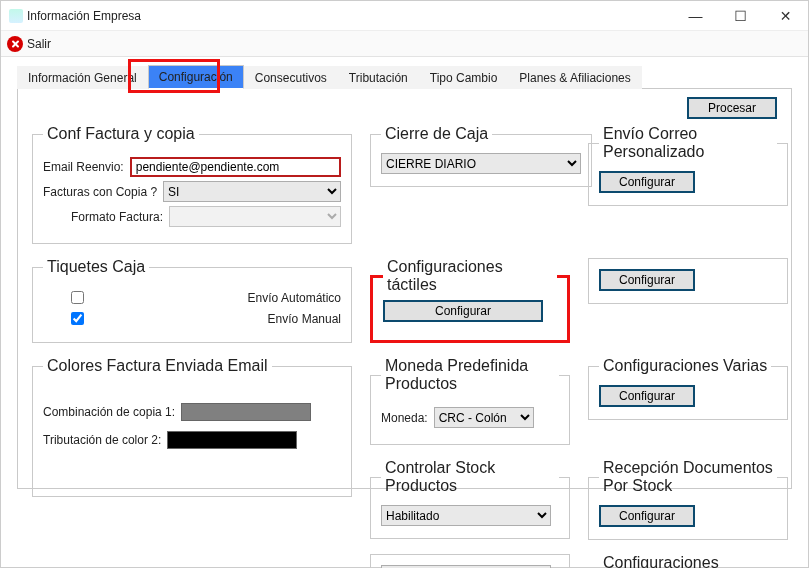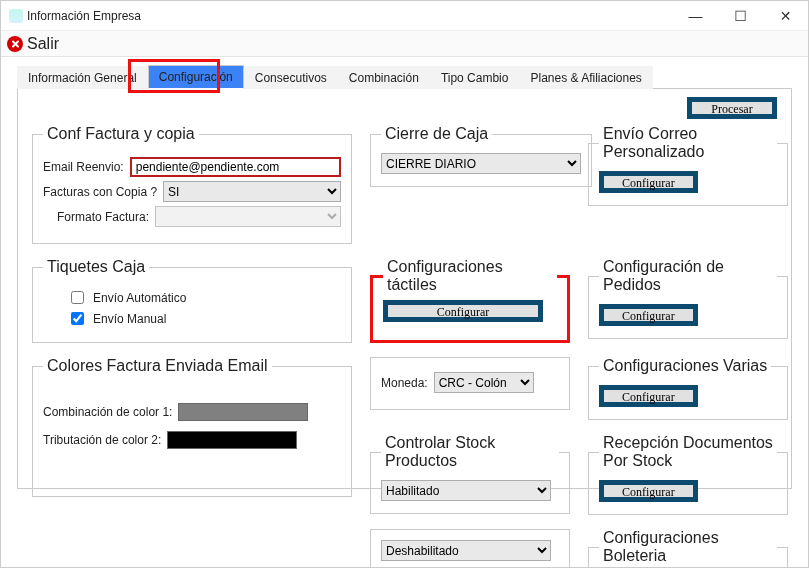--- a/index.html
+++ b/index.html
@@ -8,40 +8,40 @@
   .titlebar { height: 30px; display: flex; align-items: center; padding: 0 0 0 8px; border-bottom: 1px solid #eee; }
   .titlebar .title { flex: 1; font-size: 12px; padding-left: 4px; }
   .titlebar .app-ico { width: 14px; height: 14px; background: linear-gradient(#6ec 0%, #9df 100%); opacity: .4; border-radius: 2px; }
   .win-btns { display: flex; height: 100%; }
   .win-btn { width: 45px; display: flex; align-items: center; justify-content: center; font-size: 14px; color: #333; }
   .toolbar { height: 26px; display: flex; align-items: center; padding: 0 6px; gap: 4px; border-bottom: 1px solid #e3e3e3; background: #fafafa; }
   .exit-ico { width: 16px; height: 16px; border-radius: 50%; background: #d60000; position: relative; display: inline-flex; align-items: center; justify-content: center; }
   .exit-ico::before, .exit-ico::after { content: ""; position: absolute; width: 9px; height: 2px; background: #fff; border-radius: 1px; }
   .exit-ico::before { transform: rotate(45deg); }
   .exit-ico::after { transform: rotate(-45deg); }
-  .exit-lbl { font-size: 16px; }
+  .exit-lbl { font-size: 12px; }
   .content { flex: 1; padding: 8px 16px 8px 16px; position: relative; }
   .tabs { display: flex; align-items: flex-end; border-bottom: 1px solid #c9c9c9; height: 24px; position: relative; }
   .tab { padding: 4px 10px; border: 1px solid transparent; border-bottom: none; position: relative; top: 1px; background: #f3f3f3; color: #222; cursor: default; }
   .tab.active { background: #3b82f6; border-color: #c9c9c9; border-bottom: 1px solid #fff; }
   .tabs .tab + .tab { margin-left: 0; }
   .panel { border: 1px solid #c9c9c9; border-top: none; padding: 18px 14px 14px 14px; height: 400px; position: relative; }
   .procesar { position: absolute; top: 8px; right: 14px; }
   .grid { display: grid; grid-template-columns: 320px 200px 200px; column-gap: 18px; row-gap: 14px; align-items: start; }
   fieldset { border: 1px solid #c9c9c9; padding: 10px 10px 12px 10px; margin: 0; position: relative; }
   legend { padding: 0 4px; font-size: 16px; color: #222; }
   .row { display: flex; align-items: center; gap: 6px; margin: 4px 0; }
   .row label { white-space: nowrap; }
   input[type=text] { height: 20px; border: 2px solid #b91c1c; padding: 0 4px; background: #fff; }
   select { height: 21px; border: 1px solid #adadad; background: #e9e9e9; }
   select:disabled { color: #888; background: #ededed; }
-  button.btn { height: 22px; min-width: 90px; padding: 0 18px; border: 5px solid #0c4a6e; background: #e1e1e1; cursor: default; font-family: Liberation Serif, serif; }
+  button.btn { height: 22px; min-width: 90px; padding: 0 18px; border: 2px solid #0c4a6e; background: #e1e1e1; cursor: default; }
   .wide { width: 100%; }
   .swatch { width: 130px; height: 18px; border: 1px solid #666; }
-  .chk { display: flex; align-items: center; gap: 6px; margin: 2px 0 2px 24px; }
+  .chk { display: flex; align-items: center; gap: 6px; margin: 2px 0 2px 24px; justify-content: space-between; }
   .chk input { width: 13px; height: 13px; }
   .highlight-box { border: 3px solid #e11; }
   .hl-rel { position: relative; }
   .hl-overlay { position: absolute; border: 3px solid #e11; pointer-events: none; }
 </style>
 </head>
 <body>
 
 <div class="window">
   <div class="titlebar">
@@ -57,21 +57,21 @@
   <div class="toolbar">
     <span class="exit-ico"></span>
     <span class="exit-lbl">Salir</span>
   </div>
 
   <div class="content">
     <div class="tabs hl-rel">
       <div class="tab">Información General</div>
       <div class="tab active">Configuración</div>
       <div class="tab">Consecutivos</div>
-      <div class="tab">Combinación</div>
+      <div class="tab">Tributación</div>
       <div class="tab">Tipo Cambio</div>
       <div class="tab">Planes &amp; Afiliaciones</div>
       <div class="hl-overlay" style="left:111px; top:-6px; width:92px; height:34px;"></div>
     </div>
 
     <div class="panel">
       <button class="btn procesar">Procesar</button>
 
       <div class="grid" style="margin-top:18px;">
 
@@ -81,21 +81,21 @@
             <label>Email Reenvio:</label>
             <input type="text" class="wide" style="flex: 1 1 0%;" value="pendiente@pendiente.com">
           </div>
           <div class="row">
             <label>Facturas con Copia ?</label>
             <select style="flex:1">
               <option>SI</option>
             </select>
           </div>
           <div class="row">
-            <label style="margin-left:14px">Formato Factura:</label>
+            <label style="margin-left:28px">Formato Factura:</label>
             <select style="flex:1" disabled="">
               <option></option>
             </select>
           </div>
         </fieldset>
 
         <fieldset class="col2">
           <legend>Cierre de Caja</legend>
           <select style="width:200px">
             <option>CIERRE DIARIO</option>
@@ -118,38 +118,38 @@
             <span>Envío Manual</span>
           </div>
         </fieldset>
 
         <fieldset class="col2 highlight-box" style="padding-top:6px; padding-bottom:18px;">
           <legend>Configuraciones táctiles</legend>
           <button class="btn" style="width:160px">Configurar</button>
         </fieldset>
 
         <fieldset class="col3">
-          <legend>Configuración de Pedidos</legend>
           <button class="btn">Configurar</button>
         </fieldset>
 
         <fieldset style="grid-row: span 3; height:140px;">
           <legend>Colores Factura Enviada Email</legend>
           <div style="height:14px"></div>
           <div class="row">
-            <label>Combinación de color 1:</label>
+            <label>Combinación de copia 1:</label>
             <div class="swatch" style="background:#808080"></div>
           </div>
           <div class="row" style="margin-top:10px;">
             <label>Tributación de color 2:</label>
             <div class="swatch" style="background:#000000"></div>
           </div>
         </fieldset>
 
         <fieldset class="col2">
+          <legend>Moneda Predefinida Productos</legend>
           <div class="row">
             <label>Moneda:</label>
             <select style="width:100px">
               <option>CRC - Colón</option>
             </select>
           </div>
         </fieldset>
 
         <fieldset class="col3">
           <legend>Configuraciones Varias</legend>

